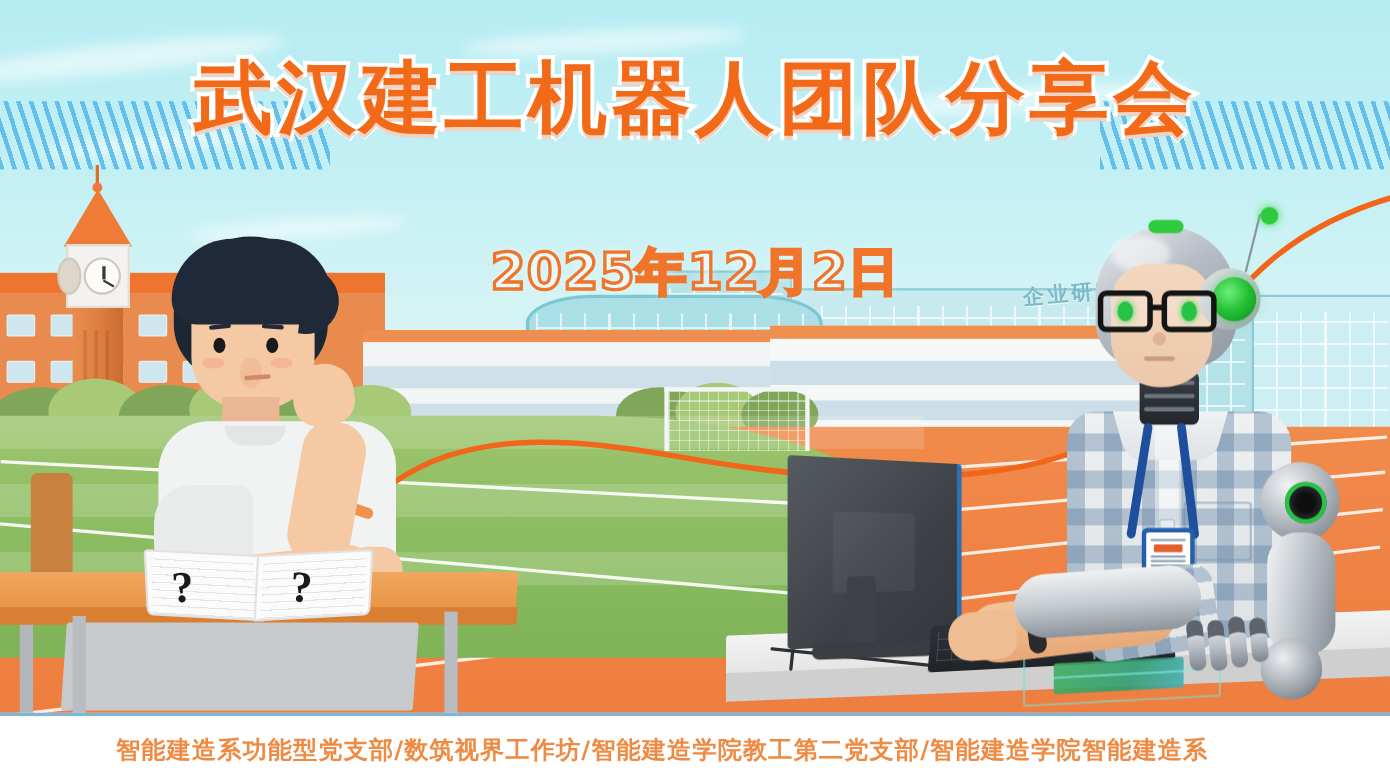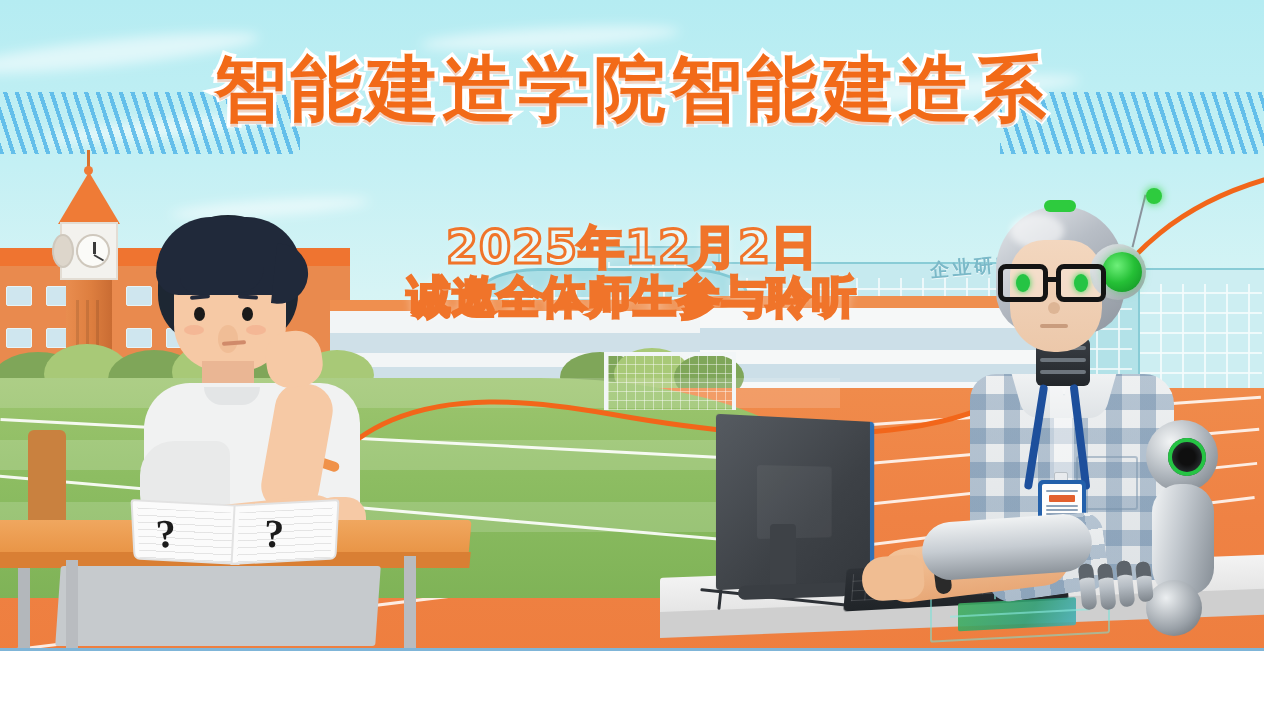--- a/index.html
+++ b/index.html
@@ -857,23 +857,23 @@
 
     <div class="rb-arm-l"></div>
     <div class="rb-hand">
       <div class="finger" style="left:0px;"></div>
       <div class="finger" style="left:19px;top:2px;"></div>
       <div class="finger" style="left:38px;top:1px;"></div>
       <div class="finger" style="left:57px;top:4px;height:40px;"></div>
     </div>
   </div>
 
-  <div class="title">智能建造学院智能建造系</div>
+  <div class="title">武汉建工机器人团队分享会</div>
 
   <div class="info">
     <div class="l1">2025年12月2日</div>
-    <div class="l4">诚邀全体师生参与聆听</div>
   </div>
 
   <div class="banner">
+    <div class="banner-text">智能建造系功能型党支部/数筑视界工作坊/智能建造学院教工第二党支部/智能建造学院智能建造系</div>
   </div>
 
 </div>
 
 </body></html>

